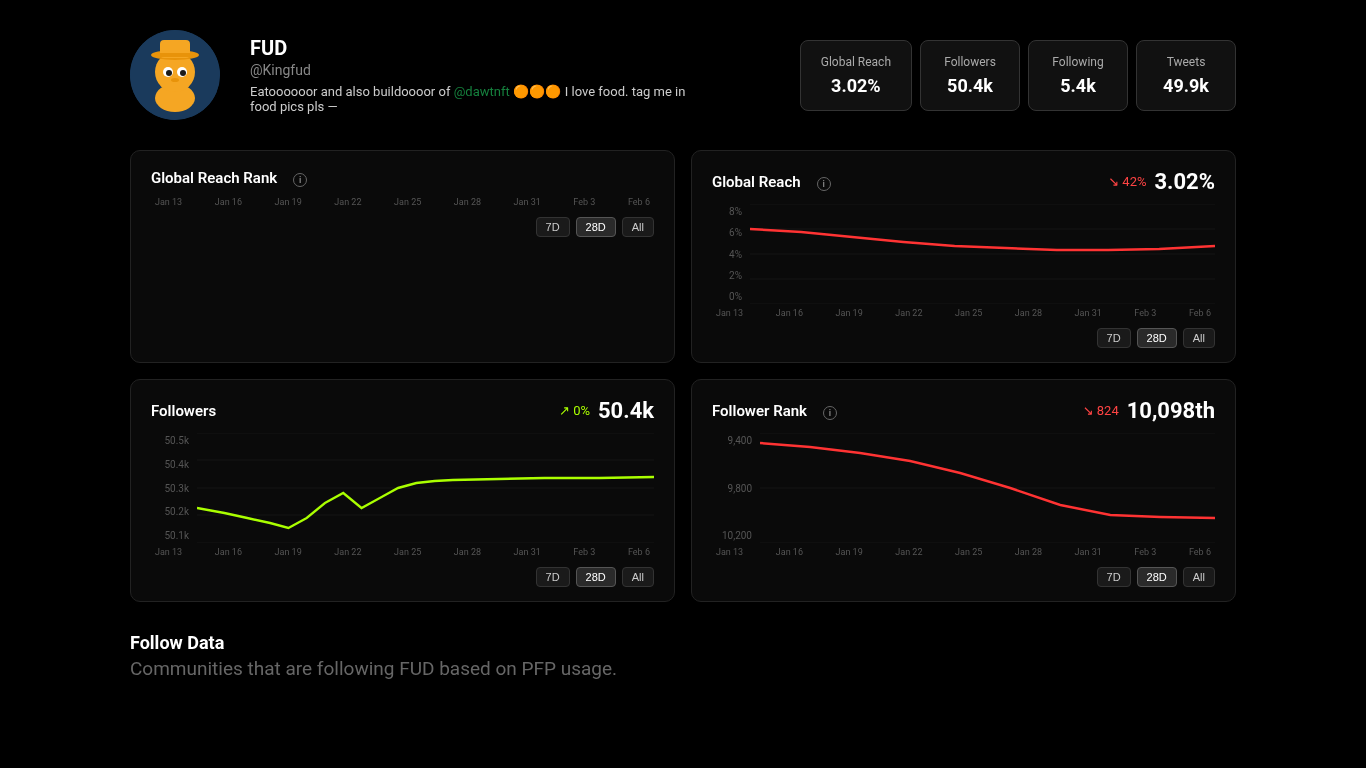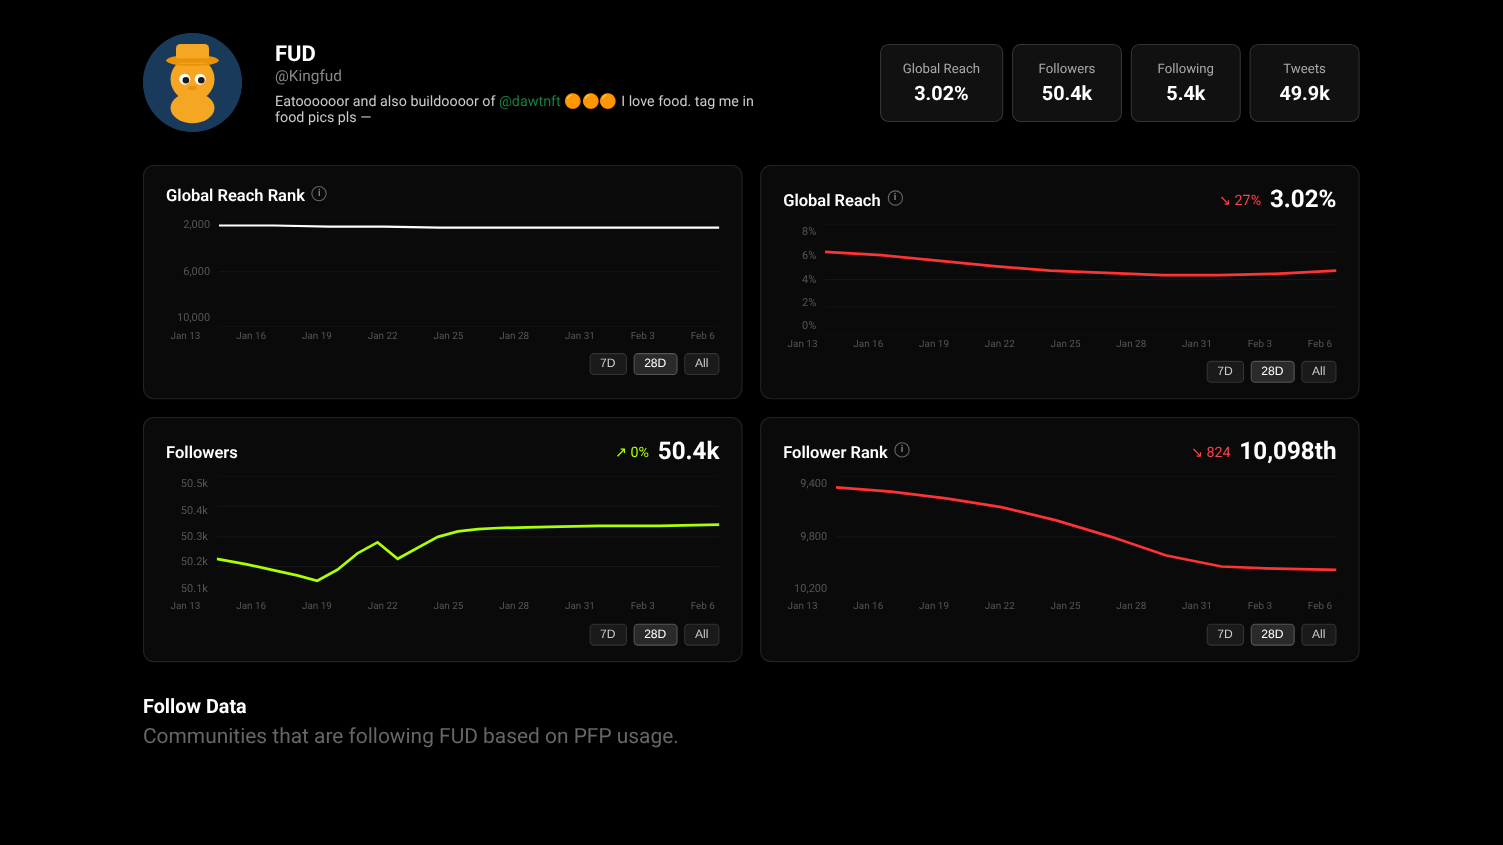--- a/index.html
+++ b/index.html
@@ -92,22 +92,22 @@
       display: flex;
       align-items: center;
       justify-content: space-between;
       margin-bottom: 10px;
     }
     .chart-title {
       font-size: 15px;
       font-weight: 600;
       color: #fff;
       display: flex;
-      align-items: flex-start;
-      gap: 6px;
+      align-items: flex-end;
+      gap: 16px;
     }
     .info-icon {
       width: 14px;
       height: 14px;
       border-radius: 50%;
       border: 1px solid #666;
       display: inline-flex;
       align-items: center;
       justify-content: center;
       font-size: 9px;
@@ -236,37 +236,20 @@
 
 <div class="charts-grid">
 
   <div class="chart-card">
     <div class="chart-header">
       <div class="chart-title">
         <span>Global Reach Rank</span>
         <span class="info-icon">i</span>
       </div>
     </div>
-    <div style="display:flex; gap:8px;">
-      <div style="width:40px; flex-shrink:0; display:flex; flex-direction:column; justify-content:space-between; font-size:10px; color:#555; height:100px; padding: 2px 0; text-align:right;">
-        <span>2,000</span>
-        <span>6,000</span>
-        <span>10,000</span>
-      </div>
-      <div style="flex:1; position:relative; height:100px;">
-        <svg viewBox="0 0 500 100" preserveAspectRatio="none" width="100%" height="100%">
-
-          <line x1="0" y1="0" x2="500" y2="0" stroke="#222" stroke-width="0.5"></line>
-          <line x1="0" y1="50" x2="500" y2="50" stroke="#222" stroke-width="0.5"></line>
-          <line x1="0" y1="100" x2="500" y2="100" stroke="#222" stroke-width="0.5"></line>
-
-          <polyline points="0,8 55,8 110,9 165,9 220,10 275,10 330,10 385,10 440,10 500,10" fill="none" stroke="#ffffff" stroke-width="2"></polyline>
-        </svg>
-      </div>
-    </div>
     <div class="x-axis-labels">
       <span>Jan 13</span>
         <span>Jan 16</span>
         <span>Jan 19</span>
         <span>Jan 22</span>
         <span>Jan 25</span>
         <span>Jan 28</span>
         <span>Jan 31</span>
         <span>Feb 3</span>
         <span>Feb 6</span>
@@ -278,21 +261,21 @@
     </div>
   </div>
 
   <div class="chart-card">
     <div class="chart-header">
       <div class="chart-title">
         <span>Global Reach</span>
         <span class="info-icon">i</span>
       </div>
       <div class="chart-metric">
-        <span class="metric-change-down">↘ 27%</span>
+        <span class="metric-change-down">↘ 42%</span>
         <span class="metric-value">3.02%</span>
       </div>
     </div>
     <div style="display:flex; gap:8px;">
       <div style="width:30px; flex-shrink:0; display:flex; flex-direction:column; justify-content:space-between; font-size:10px; color:#555; height:100px; padding: 2px 0; text-align:right;">
         <span>8%</span>
         <span>6%</span>
         <span>4%</span>
         <span>2%</span>
         <span>0%</span>

